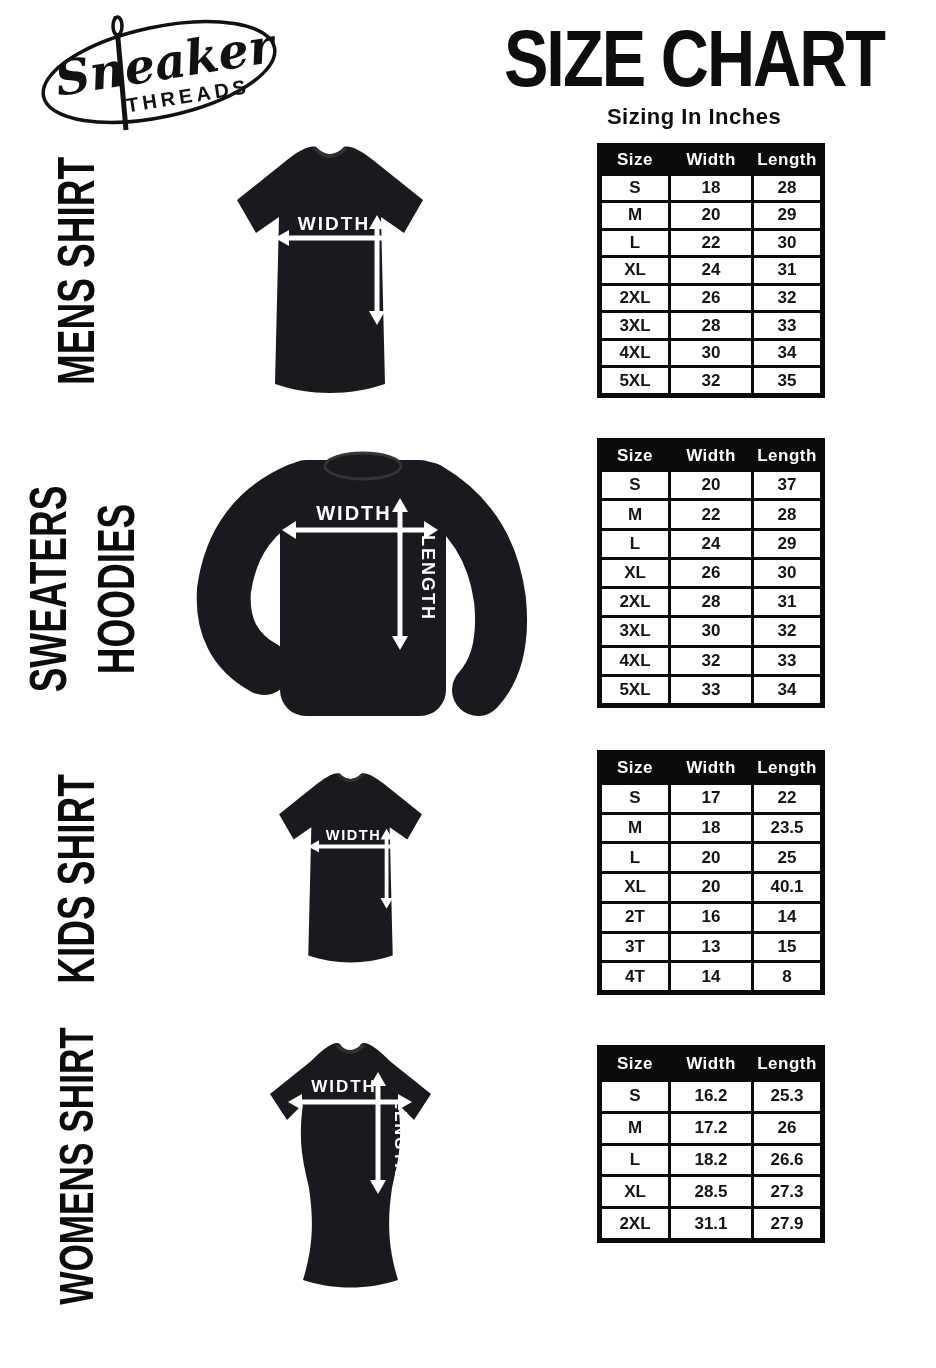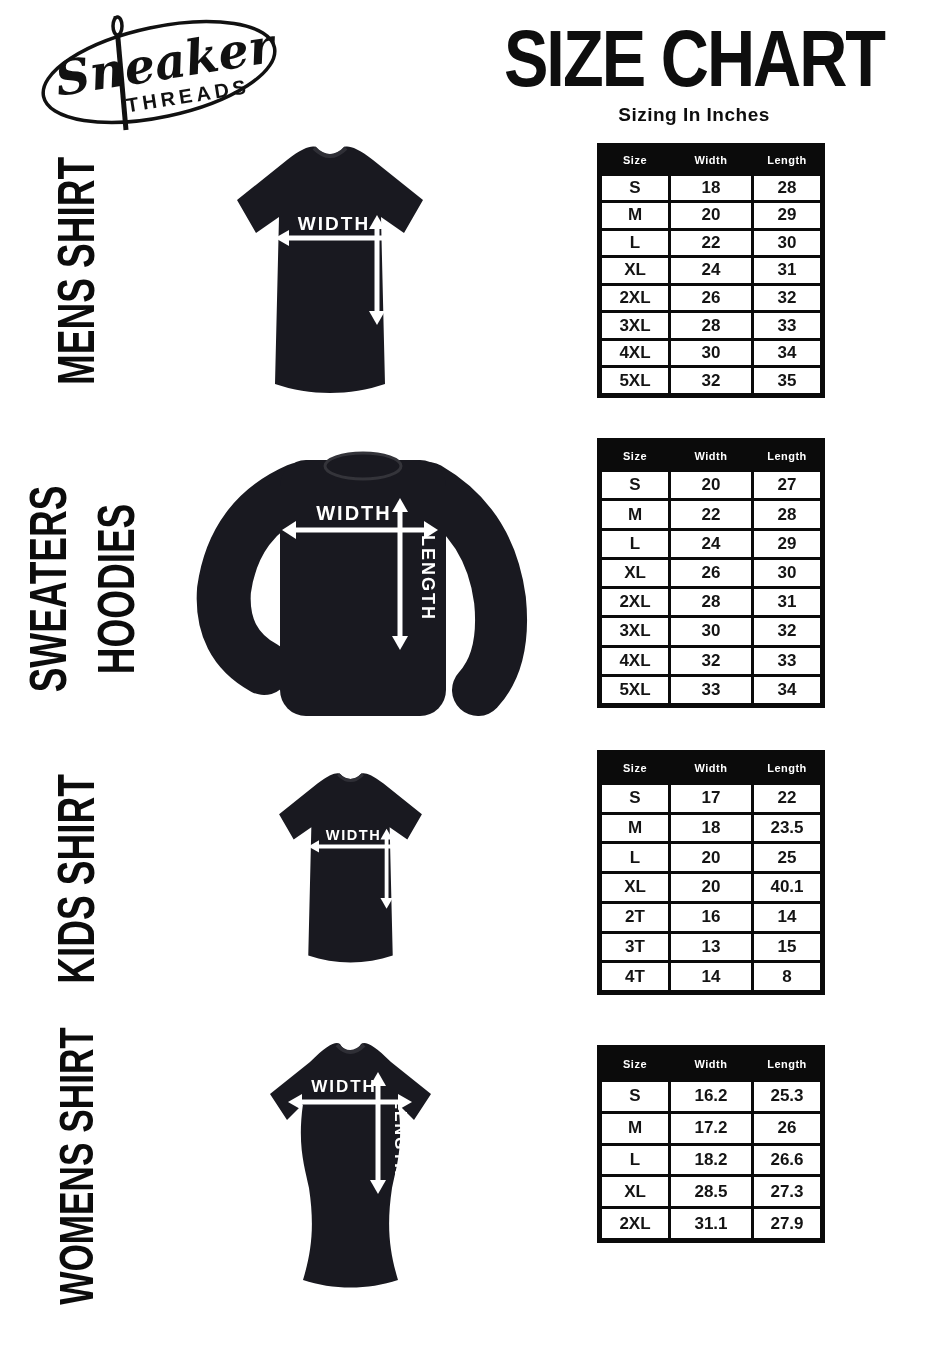--- a/index.html
+++ b/index.html
@@ -4,41 +4,41 @@
 <style>
   html,body{margin:0;padding:0;background:#ffffff;}
   .page{position:relative;width:936px;height:1368px;background:#ffffff;overflow:hidden;
         font-family:"Liberation Sans",sans-serif;color:#111;}
 
   
   .title{position:absolute;left:478px;top:12px;width:432px;margin:0;text-align:center;
          font-size:68px;font-weight:900;letter-spacing:-2px;white-space:nowrap;color:#0e0e0e;
          transform:scale(0.98,1.18);transform-origin:center top;}
   .subtitle{position:absolute;left:478px;top:104px;width:432px;text-align:center;
-            font-size:19px;font-weight:bold;color:#0e0e0e;letter-spacing:0.5px;}
+            font-size:22px;font-weight:bold;color:#0e0e0e;letter-spacing:0.5px;}
   .logo-svg{position:absolute;left:28px;top:8px;}
 
   
   .vlabel{position:absolute;white-space:nowrap;font-weight:900;color:#0c0c0c;
           font-size:42px;letter-spacing:0px;
           transform:translate(-50%,-50%) rotate(-90deg) scale(0.88,1.22);}
   .vlabel.small{font-size:40px;}
 
   
   .garment-svg{position:absolute;}
   .garment-fill{fill:#191920;}
   .arrow-line{stroke:#ffffff;stroke-width:5;}
   .arrow-head{fill:#ffffff;}
   .arrow-text{fill:#ffffff;font-family:"Liberation Sans",sans-serif;font-weight:bold;}
 
   
   .size-table{position:absolute;width:228px;box-sizing:border-box;display:grid;
               grid-template-columns:66px 80px 66px;gap:3px;grid-auto-rows:1fr;
               background:#0b0b0b;border:5px solid #0b0b0b;}
-  .size-table .th{background:#0b0b0b;color:#ffffff;font-weight:bold;font-size:11px;
+  .size-table .th{background:#0b0b0b;color:#ffffff;font-weight:bold;font-size:17px;
                   letter-spacing:0.5px;display:flex;align-items:center;justify-content:center;}
   .size-table .td{background:#ffffff;color:#141414;font-weight:bold;font-size:17px;
                   display:flex;align-items:center;justify-content:center;}
 </style>
 </head>
 <body>
 
 <div class="page">
 
   <svg class="logo-svg" width="262" height="132" viewBox="0 0 262 132">
@@ -158,21 +158,21 @@
       <div class="td">5XL</div>
       <div class="td">32</div>
       <div class="td">35</div>
     </div>
   <div class="size-table" style="left:597px;top:438px;height:270px;">
       <div class="th">Size</div>
       <div class="th">Width</div>
       <div class="th">Length</div>
       <div class="td">S</div>
       <div class="td">20</div>
-      <div class="td">27</div>
+      <div class="td">37</div>
       <div class="td">M</div>
       <div class="td">22</div>
       <div class="td">28</div>
       <div class="td">L</div>
       <div class="td">24</div>
       <div class="td">29</div>
       <div class="td">XL</div>
       <div class="td">26</div>
       <div class="td">30</div>
       <div class="td">2XL</div>

